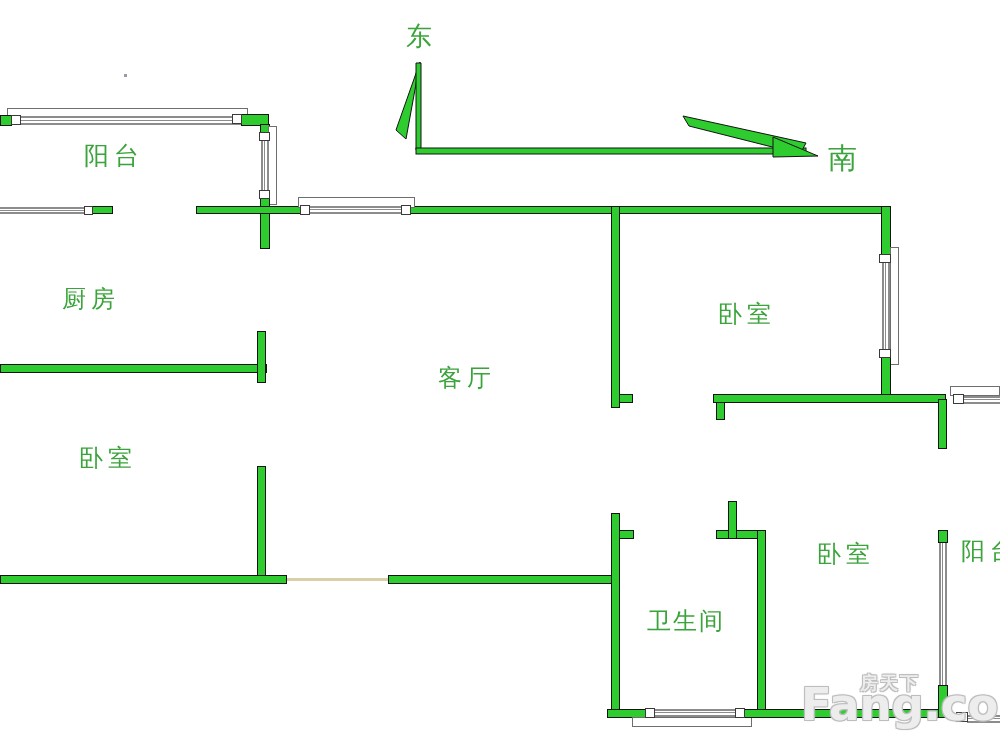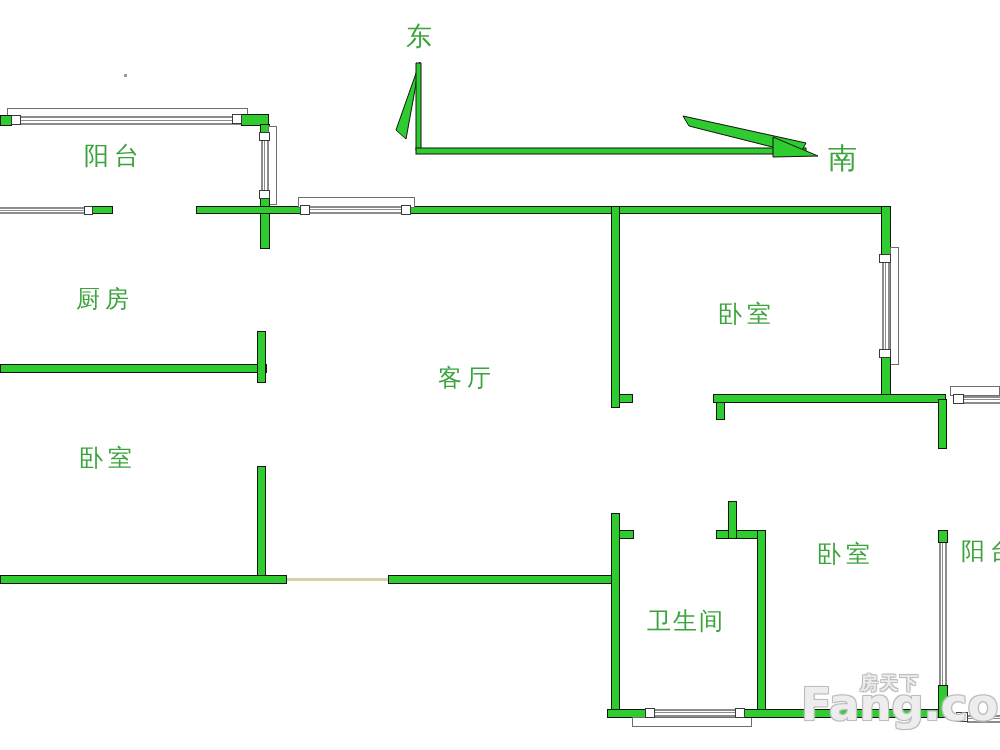--- a/index.html
+++ b/index.html
@@ -132,21 +132,21 @@
     <polygon points="420,62 396,130 406,139" fill="#2ecc2e" stroke="#141414" stroke-width="1"></polygon>
     <polygon points="416,63 421,63 421,150 416,150" fill="#2ecc2e" stroke="#141414" stroke-width="1"></polygon>
     <rect x="416" y="148" width="390" height="6" fill="#2ecc2e" stroke="#141414" stroke-width="1"></rect>
     <polygon points="683,116 689,126 800,154 806,143" fill="#2ecc2e" stroke="#141414" stroke-width="1"></polygon>
     <polygon points="773,137 818,156 773,157" fill="#2ecc2e" stroke="#141414" stroke-width="1"></polygon>
   </svg>
   <div class="compass-label" style="left:406px;top:23px;font-size:26px;">东</div>
   <div class="compass-label" style="left:828px;top:144px;font-size:29px;">南</div>
 
   <div class="room-label" style="left:84px;top:143px;font-size:25px;">阳台</div>
-  <div class="room-label" style="left:76px;top:287px;">厨房</div>
+  <div class="room-label" style="left:62px;top:287px;">厨房</div>
   <div class="room-label" style="left:79px;top:446px;">卧室</div>
   <div class="room-label" style="left:438px;top:366px;">客厅</div>
   <div class="room-label" style="left:718px;top:302px;">卧室</div>
   <div class="room-label" style="left:647px;top:609px;letter-spacing:2px;">卫生间</div>
   <div class="room-label" style="left:817px;top:542px;">卧室</div>
   <div class="room-label" style="left:961px;top:539px;">阳台</div>
 
   <div class="watermark wm-cn" style="left:860px;top:674px;">房天下</div>
   <div class="watermark wm-en" style="left:801px;top:682px;">Fang.com</div>
 

